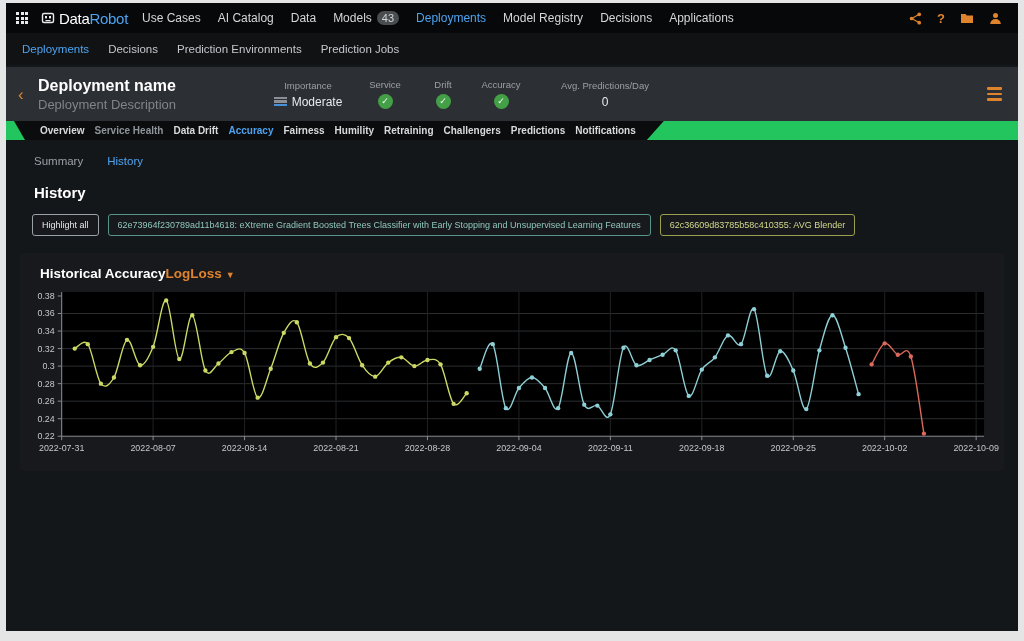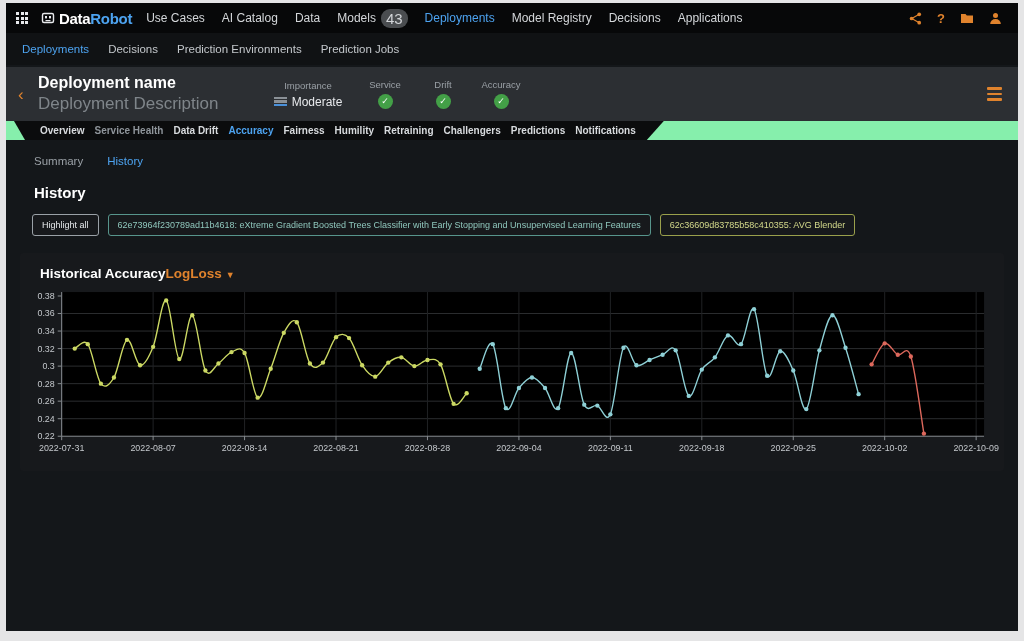--- a/index.html
+++ b/index.html
@@ -9,41 +9,41 @@
     font-family: "Liberation Sans", sans-serif;
     -webkit-font-smoothing: antialiased;
   }
   .app { position: relative; margin: 3px 6px 0; height: 628px; background: #14171a; overflow: hidden; }
 
   
   .topnav { height: 30px; background: #070809; display: flex; align-items: center; padding: 0 16px 0 10px; }
   .grid-icon { display: grid; grid-template-columns: repeat(3, 3px); grid-gap: 1.5px; margin-right: 12px; }
   .grid-icon i { width: 3px; height: 3px; background: #e8eaed; }
   .brand { display: flex; align-items: center; gap: 3px; margin-right: 14px; }
-  .brand-text { font-size: 15px; font-weight: bold; letter-spacing: -0.3px; color: #ffffff; }
+  .brand-text { font-size: 15px; font-weight: normal; letter-spacing: -0.3px; color: #ffffff; }
   .brand-text .blue { color: #4da3f0; }
   .topnav-items { display: flex; align-items: center; gap: 17px; font-size: 12px; color: #d4d7da; }
   .topnav-items .nav-item { cursor: pointer; display: flex; align-items: center; }
   .topnav-items .active { color: #4da3f0; }
-  .badge { background: #4a4d50; color: #d2d5d8; border-radius: 9px; font-size: 15px; padding: 1px 5px; margin-left: 5px; }
+  .badge { background: #4a4d50; color: #d2d5d8; border-radius: 9px; font-size: 11px; padding: 1px 5px; margin-left: 5px; }
   .topnav-right { margin-left: auto; display: flex; align-items: center; gap: 15px; color: #e0832d; }
   .topnav-right .ticon { cursor: pointer; display: flex; align-items: center; }
   .help-q { font-size: 13px; font-weight: bold; color: #e0832d; }
 
   
   .nav2 { height: 32px; background: #101214; display: flex; align-items: center; gap: 19px; padding: 0 16px; font-size: 11.5px; color: #c3c7cb; }
   .nav2 .nav2-item { cursor: pointer; }
   .nav2 .active { color: #4da3f0; }
 
   
   .dep-header { margin-top: 2px; background: #2c2f33; height: 54px; display: flex; align-items: center; padding: 0 12px; }
   .dep-back { color: #e0832d; font-size: 17px; width: 20px; cursor: pointer; line-height: 1; }
   .dep-names { width: 222px; flex-shrink: 1; min-width: 140px; }
   .dep-name { font-size: 16px; font-weight: bold; color: #ffffff; }
-  .dep-desc { font-size: 17px; color: #7f858a; margin-top: 2px; }
+  .dep-desc { font-size: 13px; color: #7f858a; margin-top: 2px; }
   .metric { text-align: center; }
   .metric .mlabel { font-size: 9.5px; color: #9aa0a6; margin-bottom: 4px; white-space: nowrap; }
   .metric .mvalue { font-size: 12px; color: #e8eaed; white-space: nowrap; }
   .m-imp { width: 96px; }
   .imp-row { display: flex; align-items: center; justify-content: center; gap: 5px; }
   .imp-icon { display: inline-flex; flex-direction: column; gap: 1px; }
   .imp-icon i { width: 13px; height: 2.5px; background: #8a9096; }
   .imp-icon i:last-child { background: #4a90d9; }
   .m-check { width: 58px; }
   .check-circle { width: 15px; height: 15px; border-radius: 50%; background: #43a047; color: #fff; font-size: 9px; line-height: 15px; text-align: center; margin: 0 auto; }
@@ -51,21 +51,21 @@
   .act-bars { display: flex; gap: 2px; justify-content: center; }
   .act-bars i { width: 12px; height: 13px; background: #4a90d9; }
   .act-bracket { width: 100px; height: 3px; border-left: 1px solid #8a9096; border-right: 1px solid #8a9096; border-bottom: 1px solid #8a9096; margin: 2px auto 0; }
   .act-dates { width: 104px; margin: 1px auto 0; display: flex; justify-content: space-between; font-size: 9px; color: #aeb3b8; }
   .m-avg { width: 150px; }
   .m-last { width: 168px; }
   .burger { margin-left: auto; display: flex; flex-direction: column; gap: 3px; cursor: pointer; padding-right: 4px; }
   .burger i { width: 15px; height: 2.5px; background: #e0832d; border-radius: 1px; }
 
   
-  .tabstrip-row { height: 19px; position: relative; background: #86efac; }
+  .tabstrip-row { height: 19px; position: relative; background: #22c55e; }
   .tabstrip { position: absolute; left: 8px; top: 0; height: 19px; background: #0b0c0d; display: inline-flex; align-items: center; gap: 10px; padding: 0 28px 0 26px; clip-path: polygon(0 0, 100% 0, calc(100% - 17px) 100%, 11px 100%); }
   .tab { font-size: 10px; font-weight: bold; color: #d8dbde; cursor: pointer; white-space: nowrap; }
   .tab.dim { color: #8f959b; }
   .tab.active { color: #4da3f0; }
 
   
   .subtabs { margin: 15px 0 0 28px; display: flex; gap: 24px; font-size: 11.5px; color: #9aa0a6; }
   .subtab { cursor: pointer; }
   .subtab.active { color: #4da3f0; }
 
@@ -175,20 +175,24 @@
       <div class="mlabel">Service</div>
       <div class="check-circle">✓</div>
     </div>
     <div class="metric m-check">
       <div class="mlabel">Drift</div>
       <div class="check-circle">✓</div>
     </div>
     <div class="metric m-check">
       <div class="mlabel">Accuracy</div>
       <div class="check-circle">✓</div>
+    </div>
+    <div class="metric m-avg">
+      <div class="mlabel">Avg. Predictions/Day</div>
+      <div class="mvalue">0</div>
     </div>
     <span class="burger">
         <i></i>
         <i></i>
         <i></i>
       </span>
   </section>
 
   <div class="tabstrip-row">
     <div class="tabstrip">

